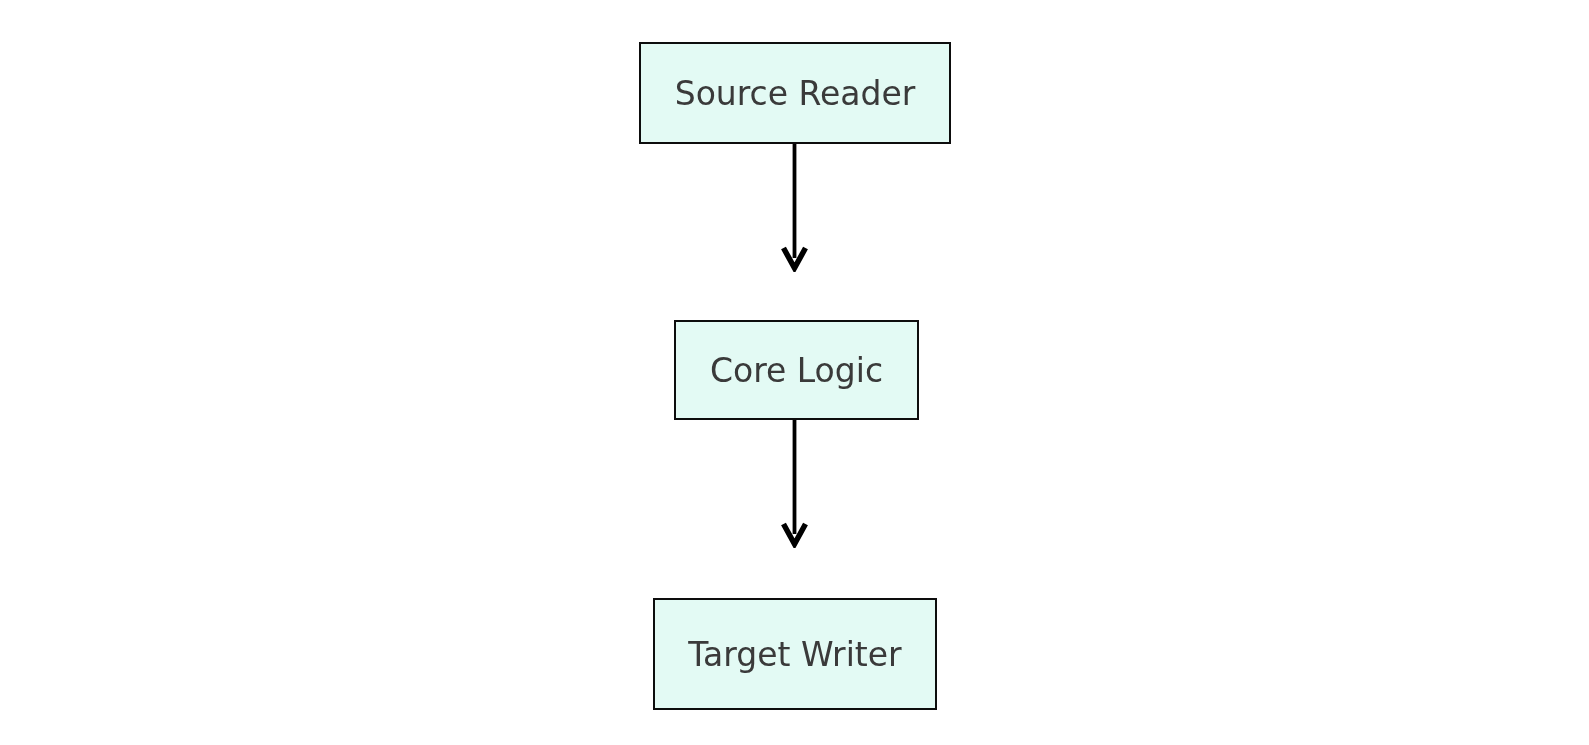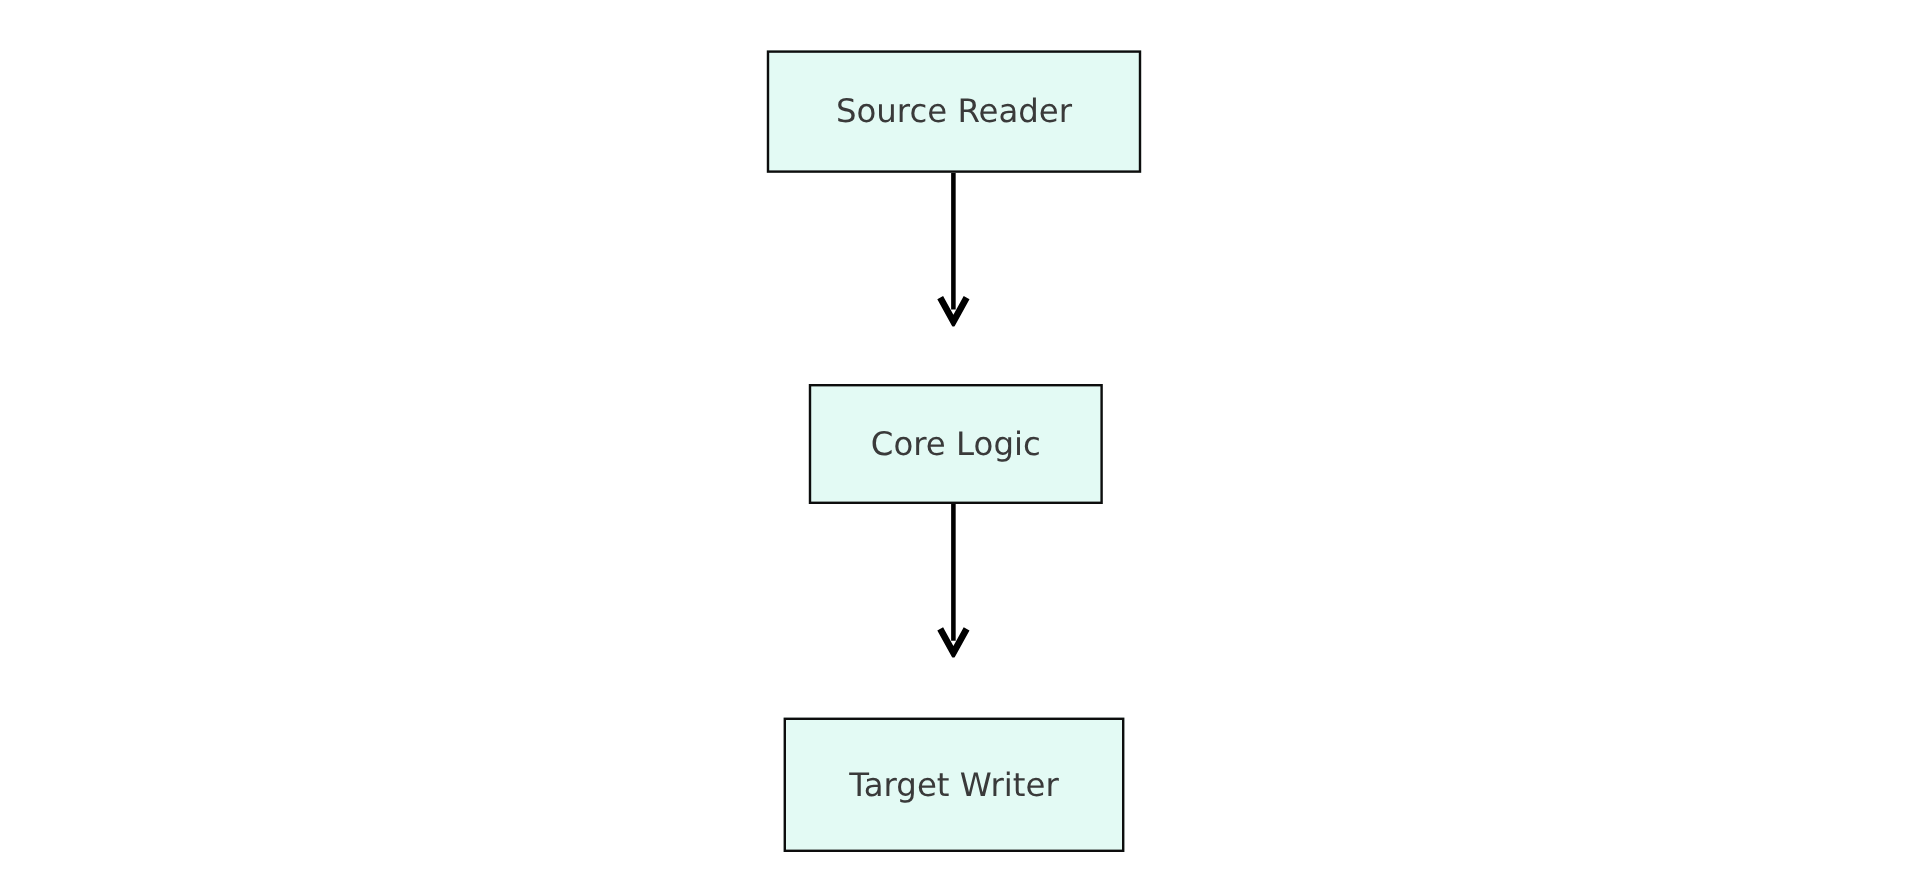--- a/index.html
+++ b/index.html
@@ -25,21 +25,21 @@
   }
   .node {
     position: absolute;
     background: var(--node-fill);
     border: 2.6px solid var(--node-border);
     display: flex;
     align-items: center;
     justify-content: center;
   }
   .node-label {
-    font-size: 27px;
+    font-size: 33px;
     color: var(--node-text);
     white-space: nowrap;
     line-height: 1;
   }
   .node-source-reader { left: 639px; top: 42px;  width: 312px; height: 102px; }
   .node-core-logic    { left: 674px; top: 320px; width: 245px; height: 100px; justify-content: center; }
   .node-target-writer { left: 653px; top: 598px; width: 284px; height: 112px;  }
   .arrow {
     position: absolute;
     color: var(--arrow);

